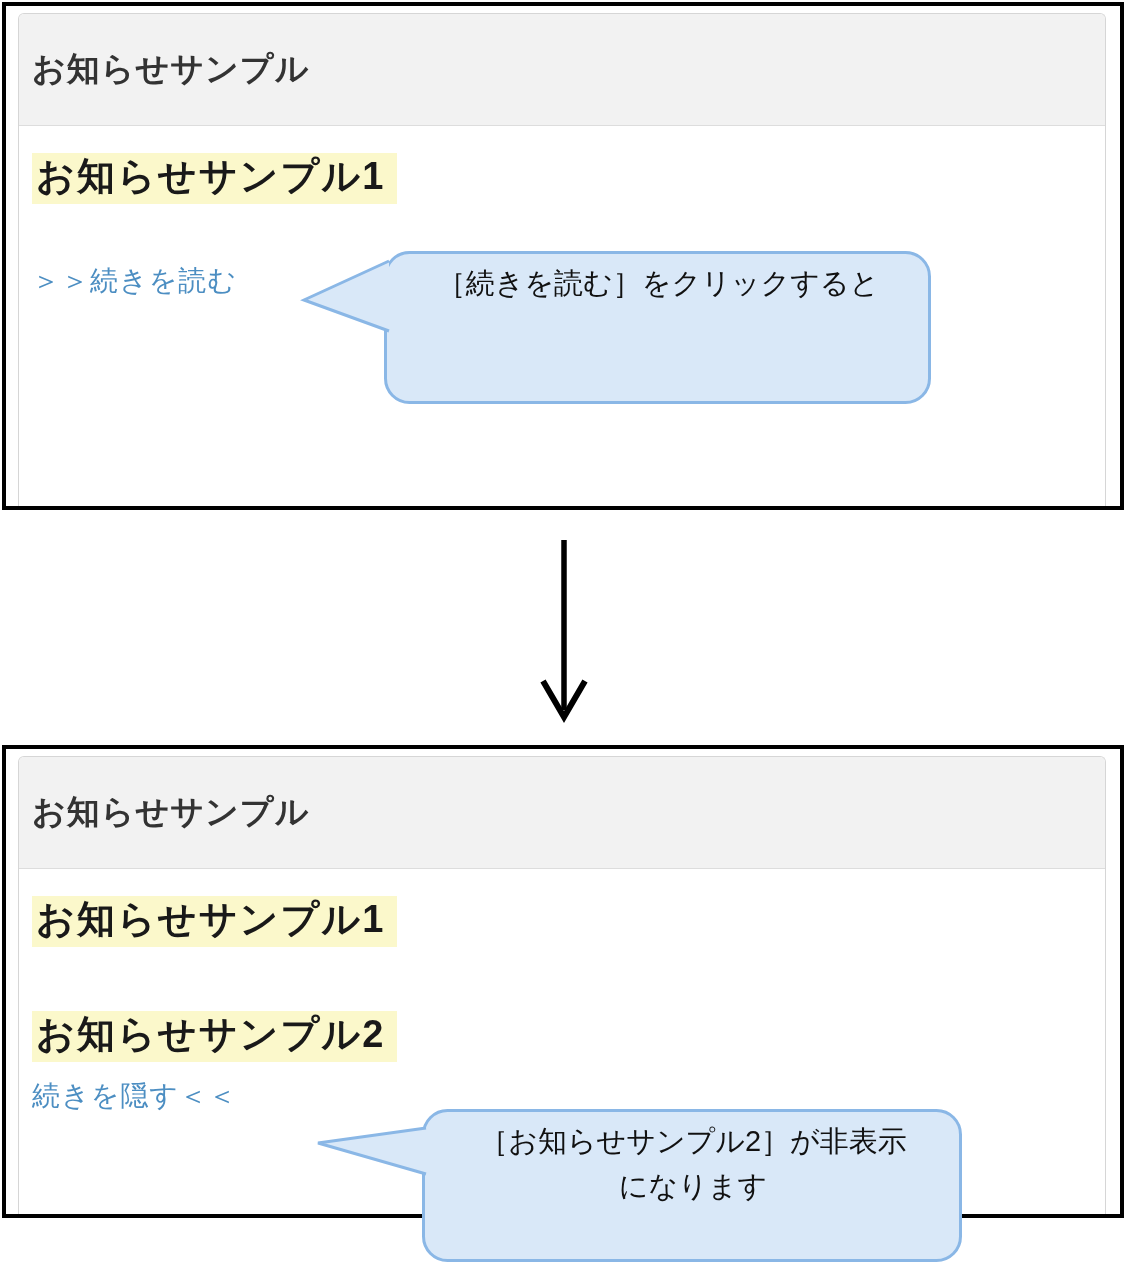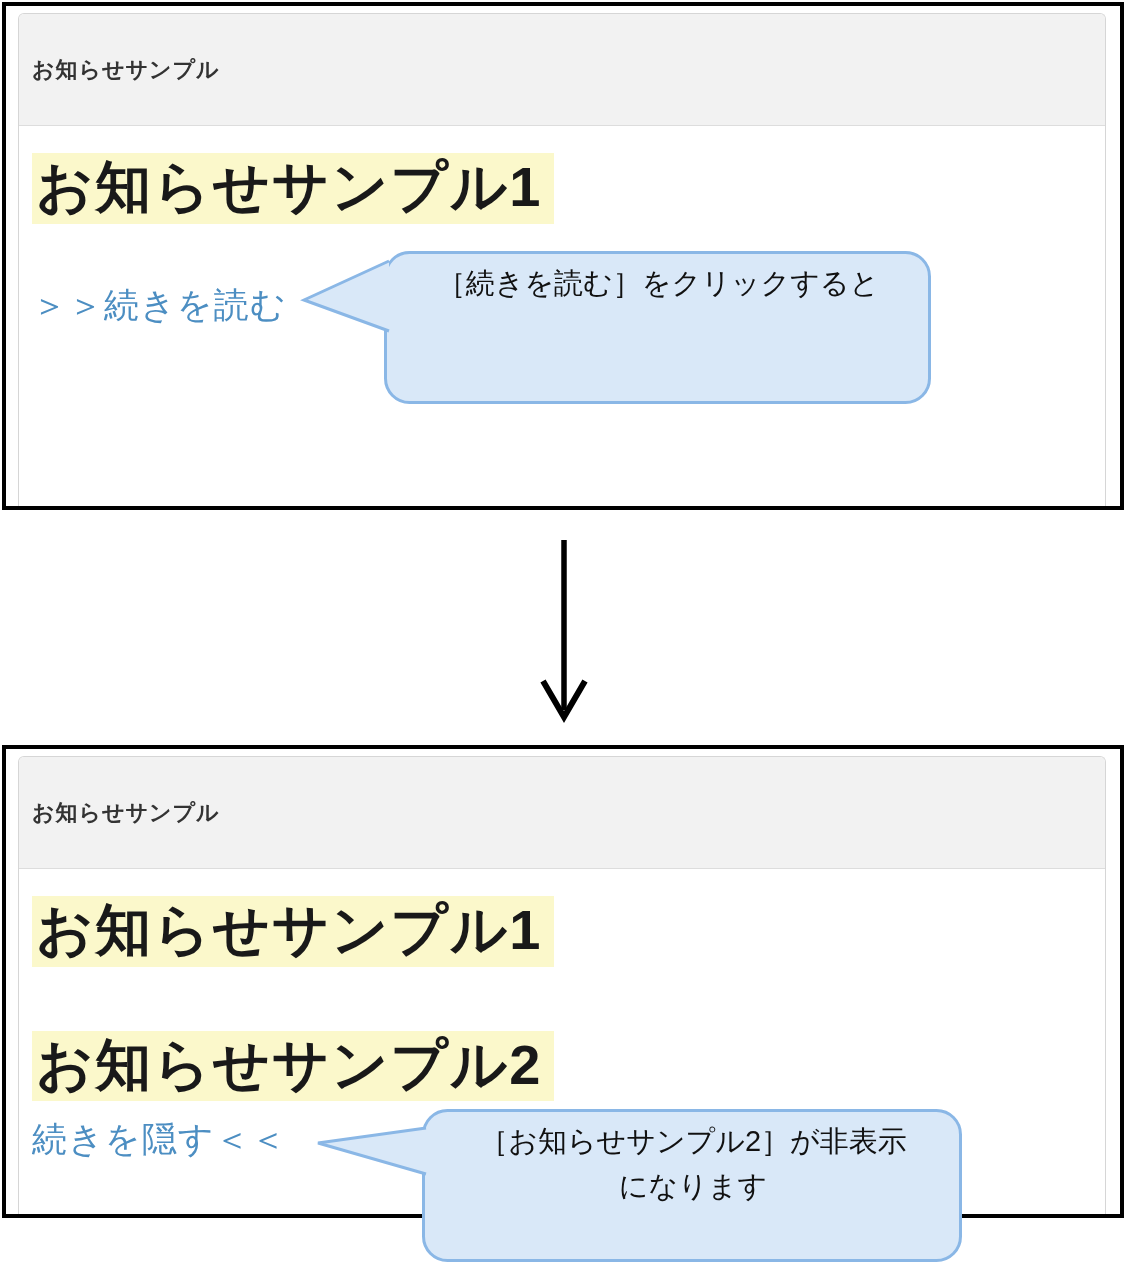--- a/index.html
+++ b/index.html
@@ -13,32 +13,32 @@
   .frame2{top:745px;height:465px;}
   
   .panel{
     position:absolute;left:12px;right:14px;top:7px;bottom:0;
     border:1px solid #d6d6d6;border-bottom:none;border-radius:6px 6px 0 0;background:#fff;
   }
   .panel-header{
     height:111px;background:#f2f2f2;border-bottom:1px solid #dddddd;
     border-radius:5px 5px 0 0;display:flex;align-items:center;padding:0 13px;
   }
-  .panel-title{font-size:22px;font-weight:bold;color:#333;letter-spacing:1px;}
+  .panel-title{font-size:33px;font-weight:bold;color:#333;letter-spacing:1px;}
   .panel-body{padding:27px 13px 0 13px;}
   .notice-heading{margin:0;}
   .notice-heading.second{margin-top:64px;}
   .hl{
     display:inline-block;background:#fbf8cb;color:#191919;font-weight:bold;
-    font-size:56px;line-height:1.1;letter-spacing:2px;padding:3px 12px 6px 4px;
+    font-size:38px;line-height:1.1;letter-spacing:2px;padding:3px 12px 6px 4px;
   }
   .link-row1{margin-top:58px;}
   .link-row2{margin-top:15px;}
   .notice-link{
-    display:inline-block;font-size:35px;color:#4c8ec2;text-decoration:none;letter-spacing:1px;
+    display:inline-block;font-size:28px;color:#4c8ec2;text-decoration:none;letter-spacing:1px;
   }
   
   .overlay{position:absolute;z-index:5;}
   .callout-text{
     position:absolute;z-index:6;text-align:center;color:#111;
     font-size:29px;line-height:45px;white-space:nowrap;
     font-family:"Liberation Sans","DejaVu Sans",sans-serif;
   }
   .callout-text span{display:block;text-align:center;}
   .ct1{left:393px;top:261px;width:530px;}

